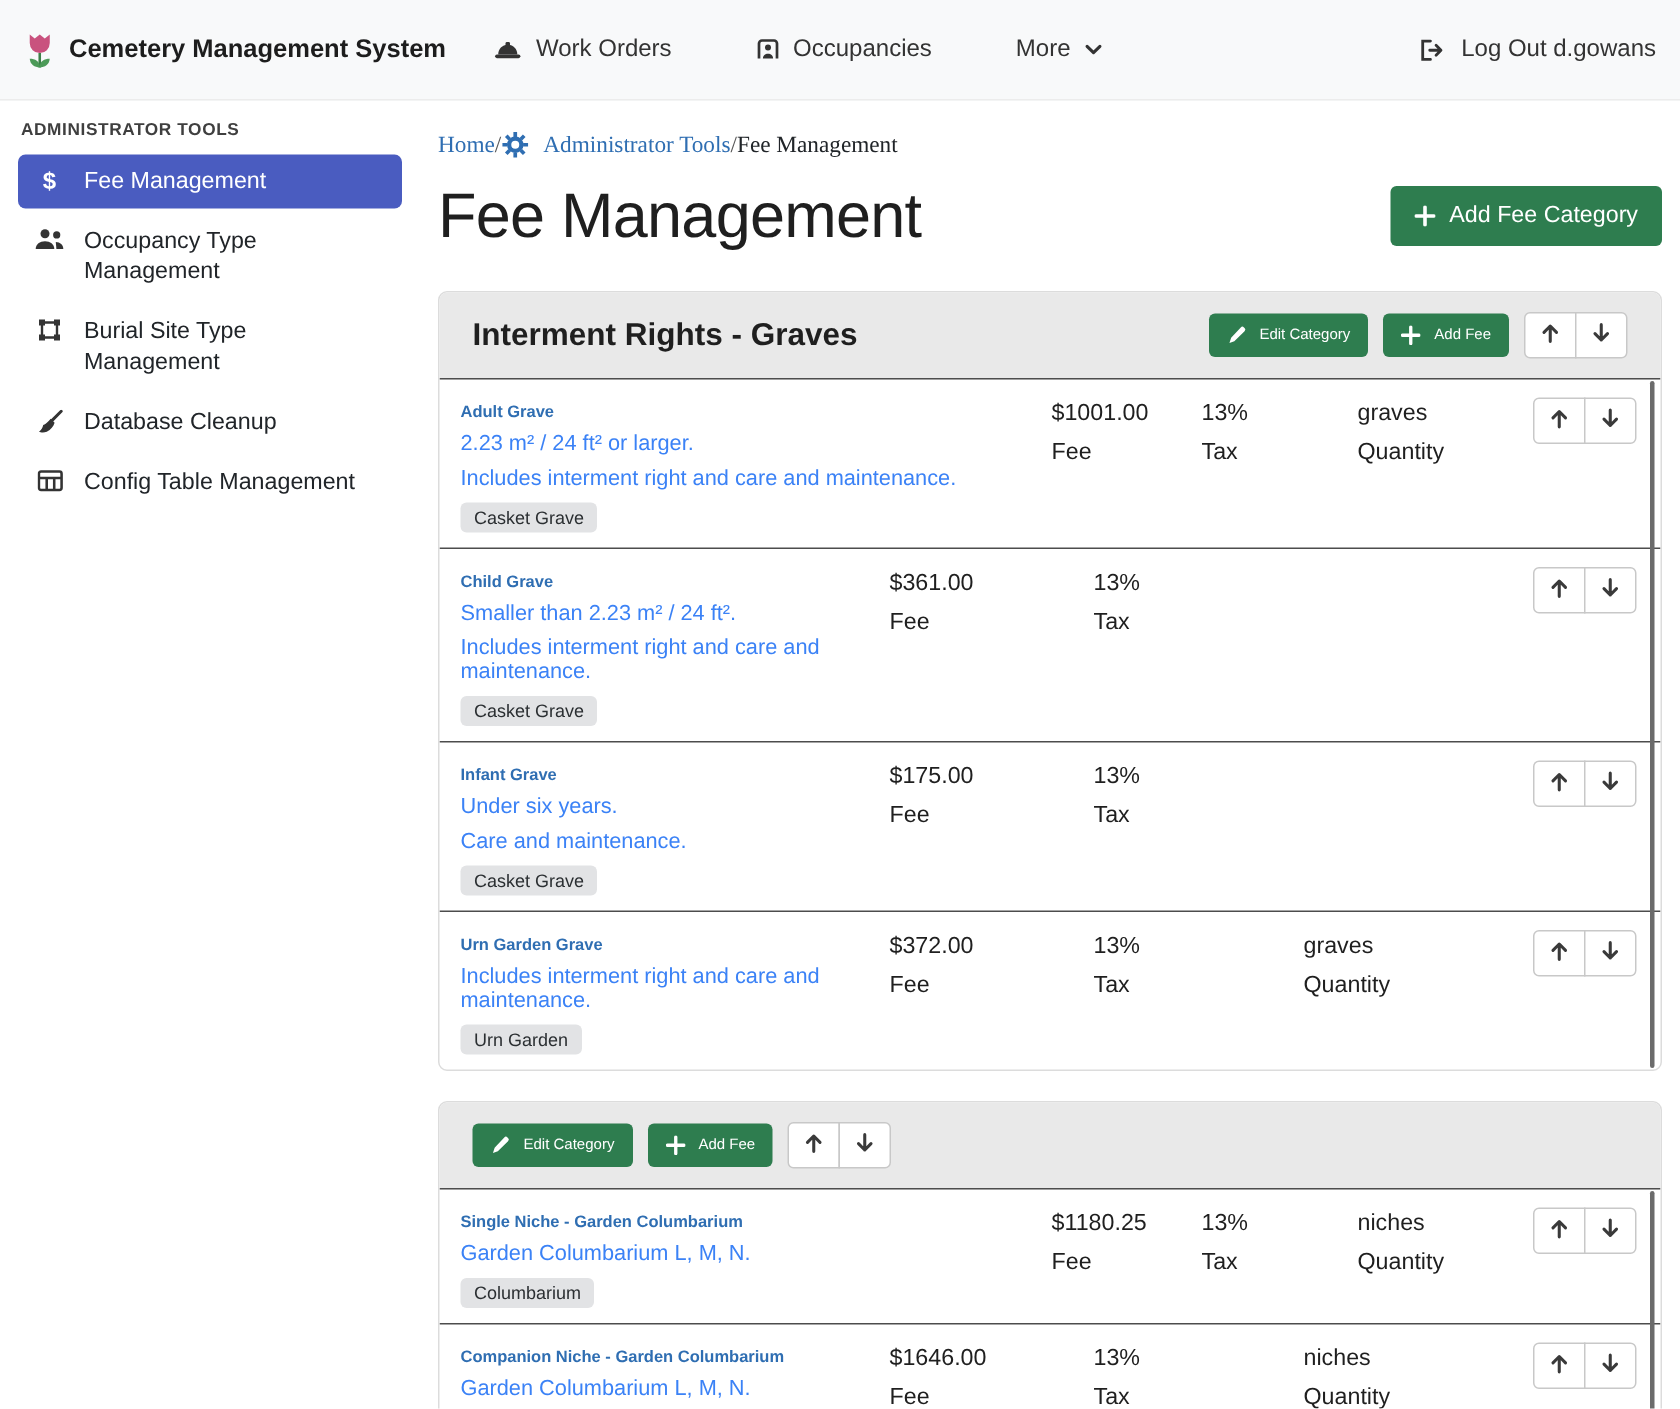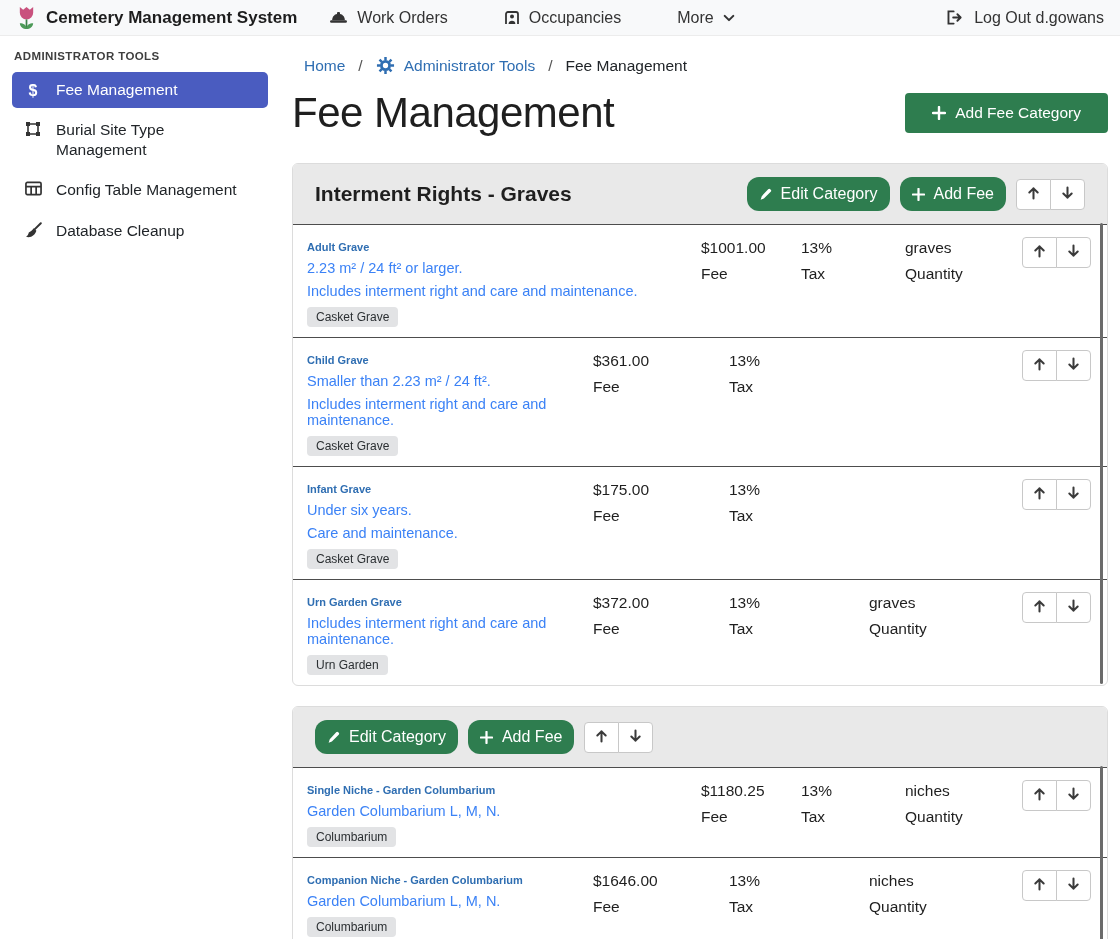--- a/index.html
+++ b/index.html
@@ -11,21 +11,21 @@
   }
   *{box-sizing:border-box;}
   html,body{margin:0;padding:0;}
   body{
     width:1120px;height:939px;overflow:hidden;background:#fff;
     font-family:"Liberation Sans", sans-serif;color:#212529;
   }
   a{text-decoration:none;}
 
   
-  .navbar{display:flex;align-items:center;height:36px;background:var(--navbar-bg);
+  .navbar{display:flex;align-items:center;height:67px;background:var(--navbar-bg);
     border-bottom:1px solid #ececec;padding:0 16px;}
   .brand{display:flex;align-items:center;gap:9px;font-size:17px;font-weight:700;color:#1d1d1d;}
   .nav-links{display:flex;gap:56px;margin-left:32px;}
   .nav-link{display:flex;align-items:center;gap:9px;font-size:16px;color:#333;cursor:pointer;}
   .logout{margin-left:auto;}
   .nav-icon{display:inline-flex;align-items:center;}
 
   
   .layout{display:flex;align-items:flex-start;}
   .sidebar{width:280px;flex-shrink:0;padding-top:14px;}
@@ -33,33 +33,33 @@
     text-transform:uppercase;padding:0 14px;margin-bottom:10px;}
   .side-item{display:flex;align-items:flex-start;gap:12px;margin:4px 12px;padding:8px 10px;
     border-radius:5px;font-size:15.5px;color:#212529;cursor:pointer;line-height:1.3;}
   .side-item .side-icon{width:22px;display:flex;justify-content:center;flex-shrink:0;margin-top:1px;}
   .side-item.active{background:var(--accent);color:#fff;}
   .dollar-glyph{font-weight:700;font-size:16px;line-height:1.2;}
 
   .main{flex:1;padding:14px 12px 0 12px;min-width:0;}
 
   
-  .breadcrumb{display:flex;align-items:center;gap:13px;font-size:15.5px;margin:6px 12px 14px;}
+  .breadcrumb{display:flex;align-items:center;font-size:15.5px;margin:6px 0 14px;font-family:Liberation Serif, serif;}
   .crumb-link{color:var(--link);display:flex;align-items:center;gap:9px;cursor:pointer;}
   .crumb-sep{color:#555;}
   .crumb-current{color:#212529;}
 
   
   .page-header{display:flex;justify-content:space-between;align-items:center;margin:8px 0 26px;}
   .page-title{font-size:42px;font-weight:400;letter-spacing:-0.5px;margin:0;color:#1f1f1f;}
 
   .btn-success{background:var(--success);color:#fff;border:none;border-radius:4px;
     display:inline-flex;align-items:center;gap:9px;cursor:pointer;font-family:inherit;}
-  .btn-lg{font-size:15.5px;padding:11px 27px;}
-  .btn-sm{font-size:16px;padding:8px 12px;border-radius:12px;}
+  .btn-lg{font-size:15.5px;padding:11px 16px;}
+  .btn-sm{font-size:10px;padding:8px 12px;}
 
   
   .card{border:1px solid #dcdcdc;border-radius:6px;background:#fff;margin-bottom:20px;
     position:relative;overflow:hidden;}
   .card-header{background:var(--header-bg);display:flex;align-items:center;gap:10px;
     padding:13px 22px;border-bottom:1px solid #4d4d4d;}
   .card-title{font-size:21px;font-weight:600;margin:0;flex:1;color:#1f1f1f;}
 
   .stepper{display:inline-flex;}
   .step-btn{width:35px;height:31px;background:#fff;border:1px solid #c8c8c8;cursor:pointer;
@@ -141,47 +141,58 @@
 
   <aside class="sidebar">
     <div class="sidebar-heading">Administrator Tools</div>
     <nav>
       <a class="side-item active">
         <span class="side-icon dollar-glyph">$</span>
         <span>Fee Management</span>
       </a>
       <a class="side-item">
         <span class="side-icon">
+          <svg width="20" height="15" viewBox="0 0 20 15">
+              <circle cx="7" cy="3.8" r="3" fill="#333"></circle>
+              <path d="M.8 14c0-3.2 2.8-5.2 6.2-5.2s6.2 2 6.2 5.2z" fill="#333"></path>
+              <circle cx="14.8" cy="4.6" r="2.4" fill="#333"></circle>
+              <path d="M14.2 9.4c2.9.1 5 1.9 5 4.6h-4.6z" fill="#333"></path>
+            </svg>
+        </span>
+        <span>Occupancy Type Management</span>
+      </a>
+      <a class="side-item">
+        <span class="side-icon">
           <svg width="16" height="16" viewBox="0 0 16 16">
               <path d="M4 3h8M4 13h8M3 4v8M13 4v8" stroke="#333" stroke-width="1.6" fill="none"></path>
               <rect x="1" y="1" width="4" height="4" fill="#333"></rect>
               <rect x="11" y="1" width="4" height="4" fill="#333"></rect>
               <rect x="1" y="11" width="4" height="4" fill="#333"></rect>
               <rect x="11" y="11" width="4" height="4" fill="#333"></rect>
             </svg>
         </span>
         <span>Burial Site Type Management</span>
       </a>
       <a class="side-item">
         <span class="side-icon">
+          <svg width="17" height="16" viewBox="0 0 17 16">
+              <path d="M15.8 1.2L9.6 7.4" stroke="#333" stroke-width="2" stroke-linecap="round" fill="none"></path>
+              <path d="M8.8 6.2l2.6 2.6c-.8 2.4-2.4 4.6-5.2 6-2.2.8-4.2.4-5.2 0 1.6-1.2 2.4-2.6 2.8-4.4 1.6-.6 3.2-2 5-4.2z" fill="#333"></path>
+            </svg>
+        </span>
+        <span>Database Cleanup</span>
+      </a>
+      <a class="side-item">
+        <span class="side-icon">
           <svg width="17" height="15" viewBox="0 0 18 15">
               <rect x="1" y="1" width="16" height="13" rx="1.5" fill="none" stroke="#333" stroke-width="1.8"></rect>
               <path d="M1 5.5h16M6.5 5.5V14M11.8 5.5V14" stroke="#333" stroke-width="1.8" fill="none"></path>
             </svg>
         </span>
         <span>Config Table Management</span>
-      </a>
-      <a class="side-item">
-        <span class="side-icon">
-          <svg width="17" height="16" viewBox="0 0 17 16">
-              <path d="M15.8 1.2L9.6 7.4" stroke="#333" stroke-width="2" stroke-linecap="round" fill="none"></path>
-              <path d="M8.8 6.2l2.6 2.6c-.8 2.4-2.4 4.6-5.2 6-2.2.8-4.2.4-5.2 0 1.6-1.2 2.4-2.6 2.8-4.4 1.6-.6 3.2-2 5-4.2z" fill="#333"></path>
-            </svg>
-        </span>
-        <span>Database Cleanup</span>
       </a>
     </nav>
   </aside>
 
   <main class="main">
 
     <div class="breadcrumb">
       <a class="crumb-link">Home</a>
       <span class="crumb-sep">/</span>
       <a class="crumb-link">

